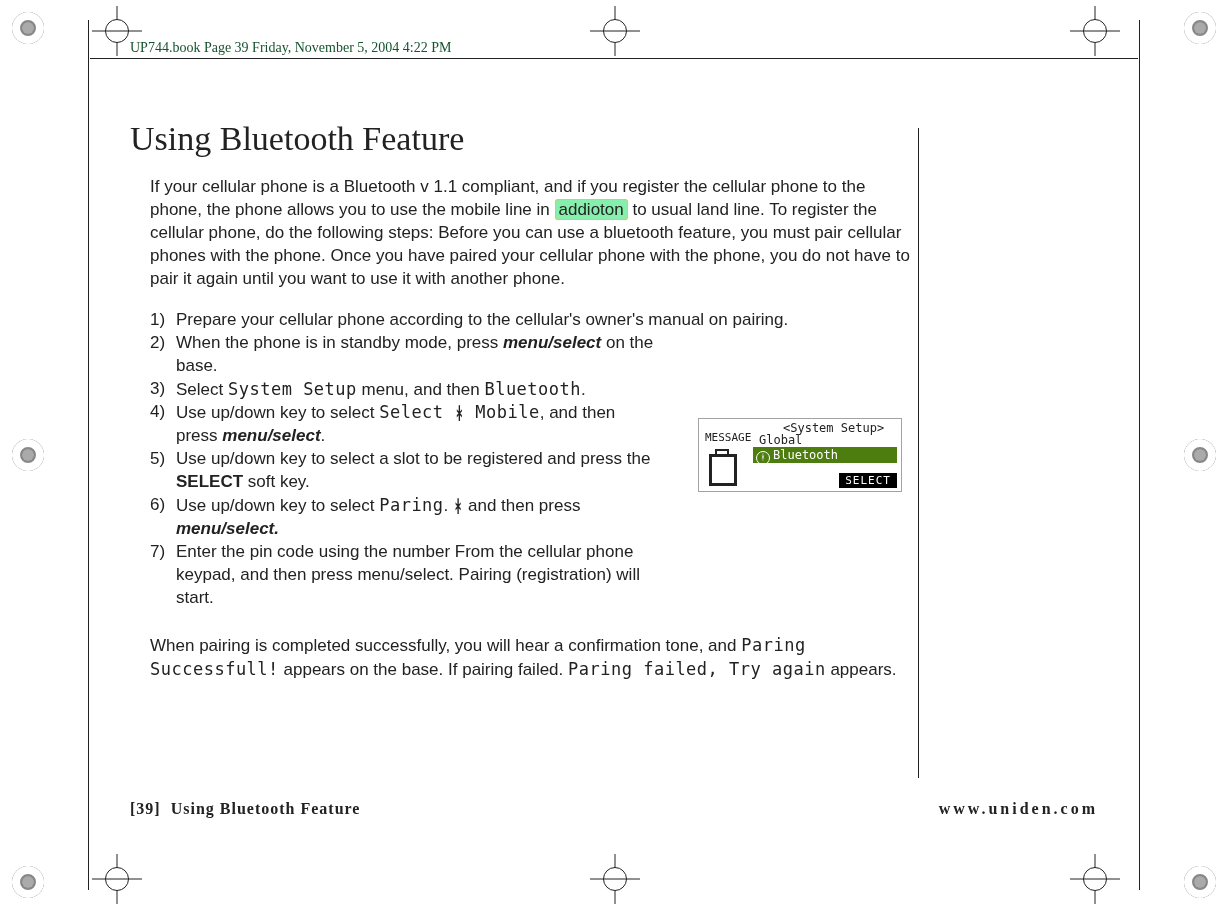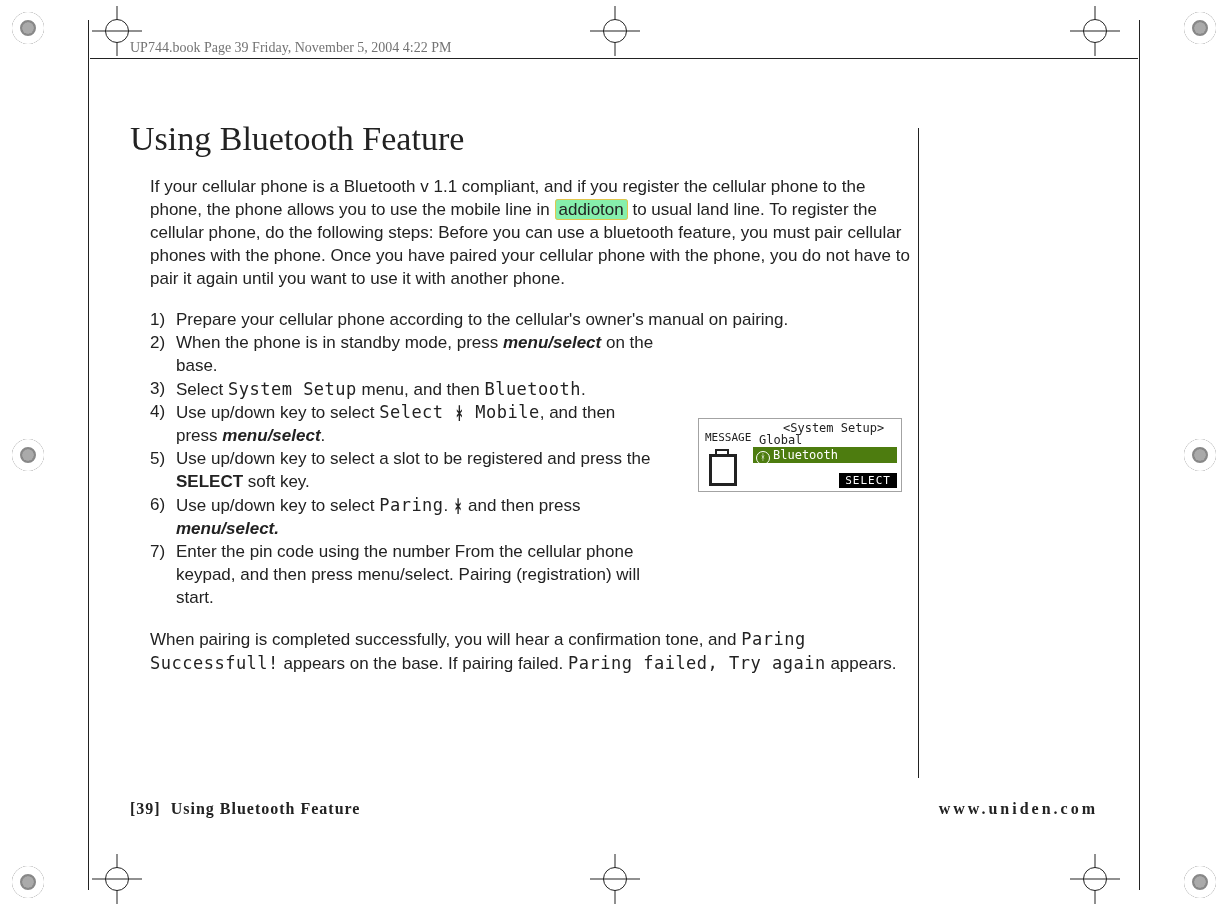--- a/index.html
+++ b/index.html
@@ -40,21 +40,21 @@
     background:#fff;
   }
   .page-frame-line-v{ position:absolute; width:1px; background:#222; top:20px; bottom:20px;}
 
   .header-line {
     position: absolute;
     top: 40px;
     left: 130px;
     font-size: 14px;
     font-family: "Times New Roman", serif;
-    color: #737373;
+    color: #14532d;
   }
   .header-rule{
     position:absolute; top:58px; left:90px; right:90px; height:1px; background:#222;
   }
 
   .content {
     position: absolute;
     top: 120px;
     left: 130px;
     width: 785px;
@@ -99,21 +99,21 @@
   .step-body .narrow{ width:480px; display:block;}
   em.ui { font-style: italic; font-weight:700; }
   strong.ui { font-weight:700; }
   .lcd-font{ font-family: monospace; letter-spacing:0.5px;}
   .bt-glyph{
     display:inline-block; font-family: monospace; font-weight:700;
     transform: translateY(1px);
   }
   .closing{
     margin-left:20px;
-    margin-top:18px;
+    margin-top:24px;
     font-size:17px;
     line-height:1.35;
   }
 
   .footer{
     position:absolute;
     left:130px; right:130px;
     top:800px;
     display:flex;
     justify-content:space-between;

